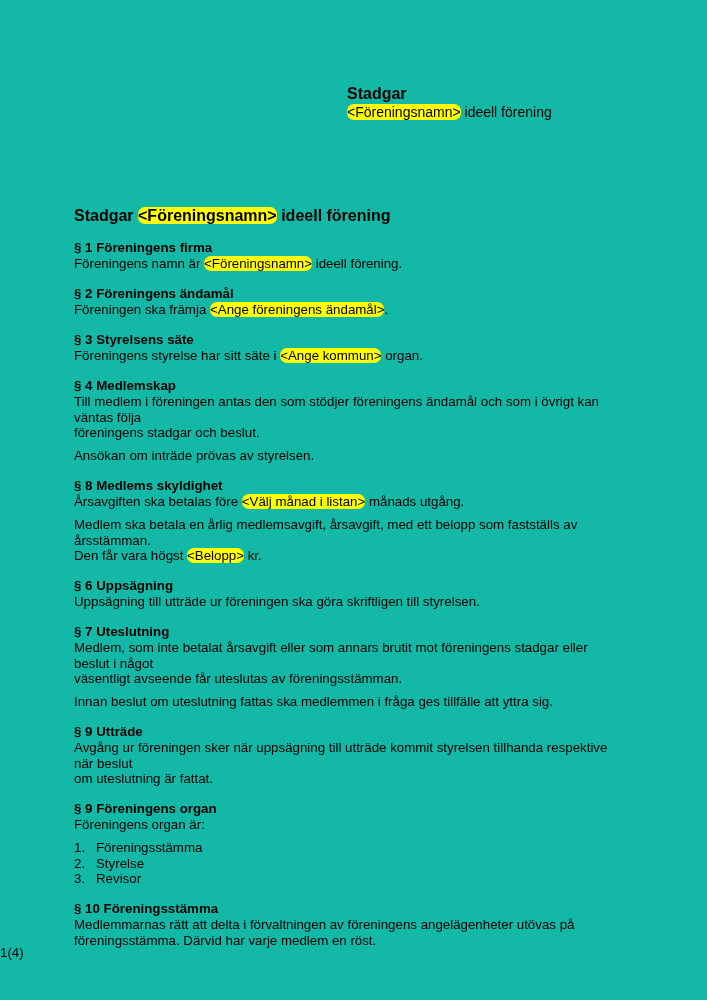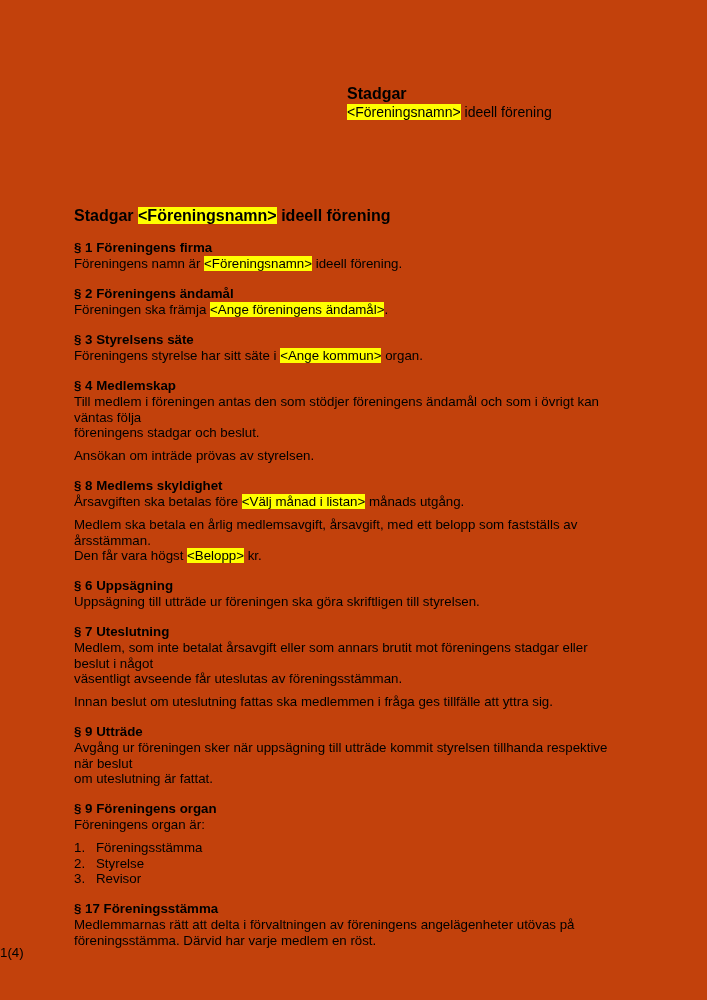--- a/index.html
+++ b/index.html
@@ -1,29 +1,29 @@
 <!DOCTYPE html>
 <html><head>
 <meta charset="utf-8">
 <style>
   html, body { margin: 0; padding: 0; background: #ffffff; }
   .page {
     position: relative;
     width: 707px;
     height: 1000px;
-    background: #c2410c;
+    background: #14b8a6;
     color: #000000;
     font-family: "Liberation Sans", sans-serif;
     overflow: hidden;
     text-decoration: underline;
   }
   .doc-header { position: absolute; left: 347px; top: 84px; }
   .doc-header-title { font-weight: bold; font-size: 16px; line-height: 19px; }
   .doc-header-subtitle { font-size: 14px; line-height: 17px; margin-top: 1px; }
-  .hl { background: #ffff00; }
+  .hl { background: #ffff00; border-radius: 7px; }
   .content {
     position: absolute;
     left: 74px;
     top: 206px;
     width: 534px;
     font-size: 13.3px;
     line-height: 15.5px;
   }
   .main-heading { font-size: 16px; line-height: 19.5px; font-weight: bold; margin: 0; }
   .sec-head { font-weight: bold; margin: 14.5px 0 0.5px 0; }
@@ -86,21 +86,21 @@
           </div>
           <div class="list-item">
             <span class="list-num">2.</span>
             <span>Styrelse</span>
           </div>
           <div class="list-item">
             <span class="list-num">3.</span>
             <span>Revisor</span>
           </div>
         </div>
-        <div class="sec-head">§ 17 Föreningsstämma</div>
+        <div class="sec-head">§ 10 Föreningsstämma</div>
         <p class="body-par"><span>Medlemmarnas rätt att delta i förvaltningen av föreningens angelägenheter utövas på
 föreningsstämma. Därvid har varje medlem en röst.</span></p>
       </div>
   </div>
 
   <div class="footer">
     <span>1(4)</span>
   </div>
 
 </div>

